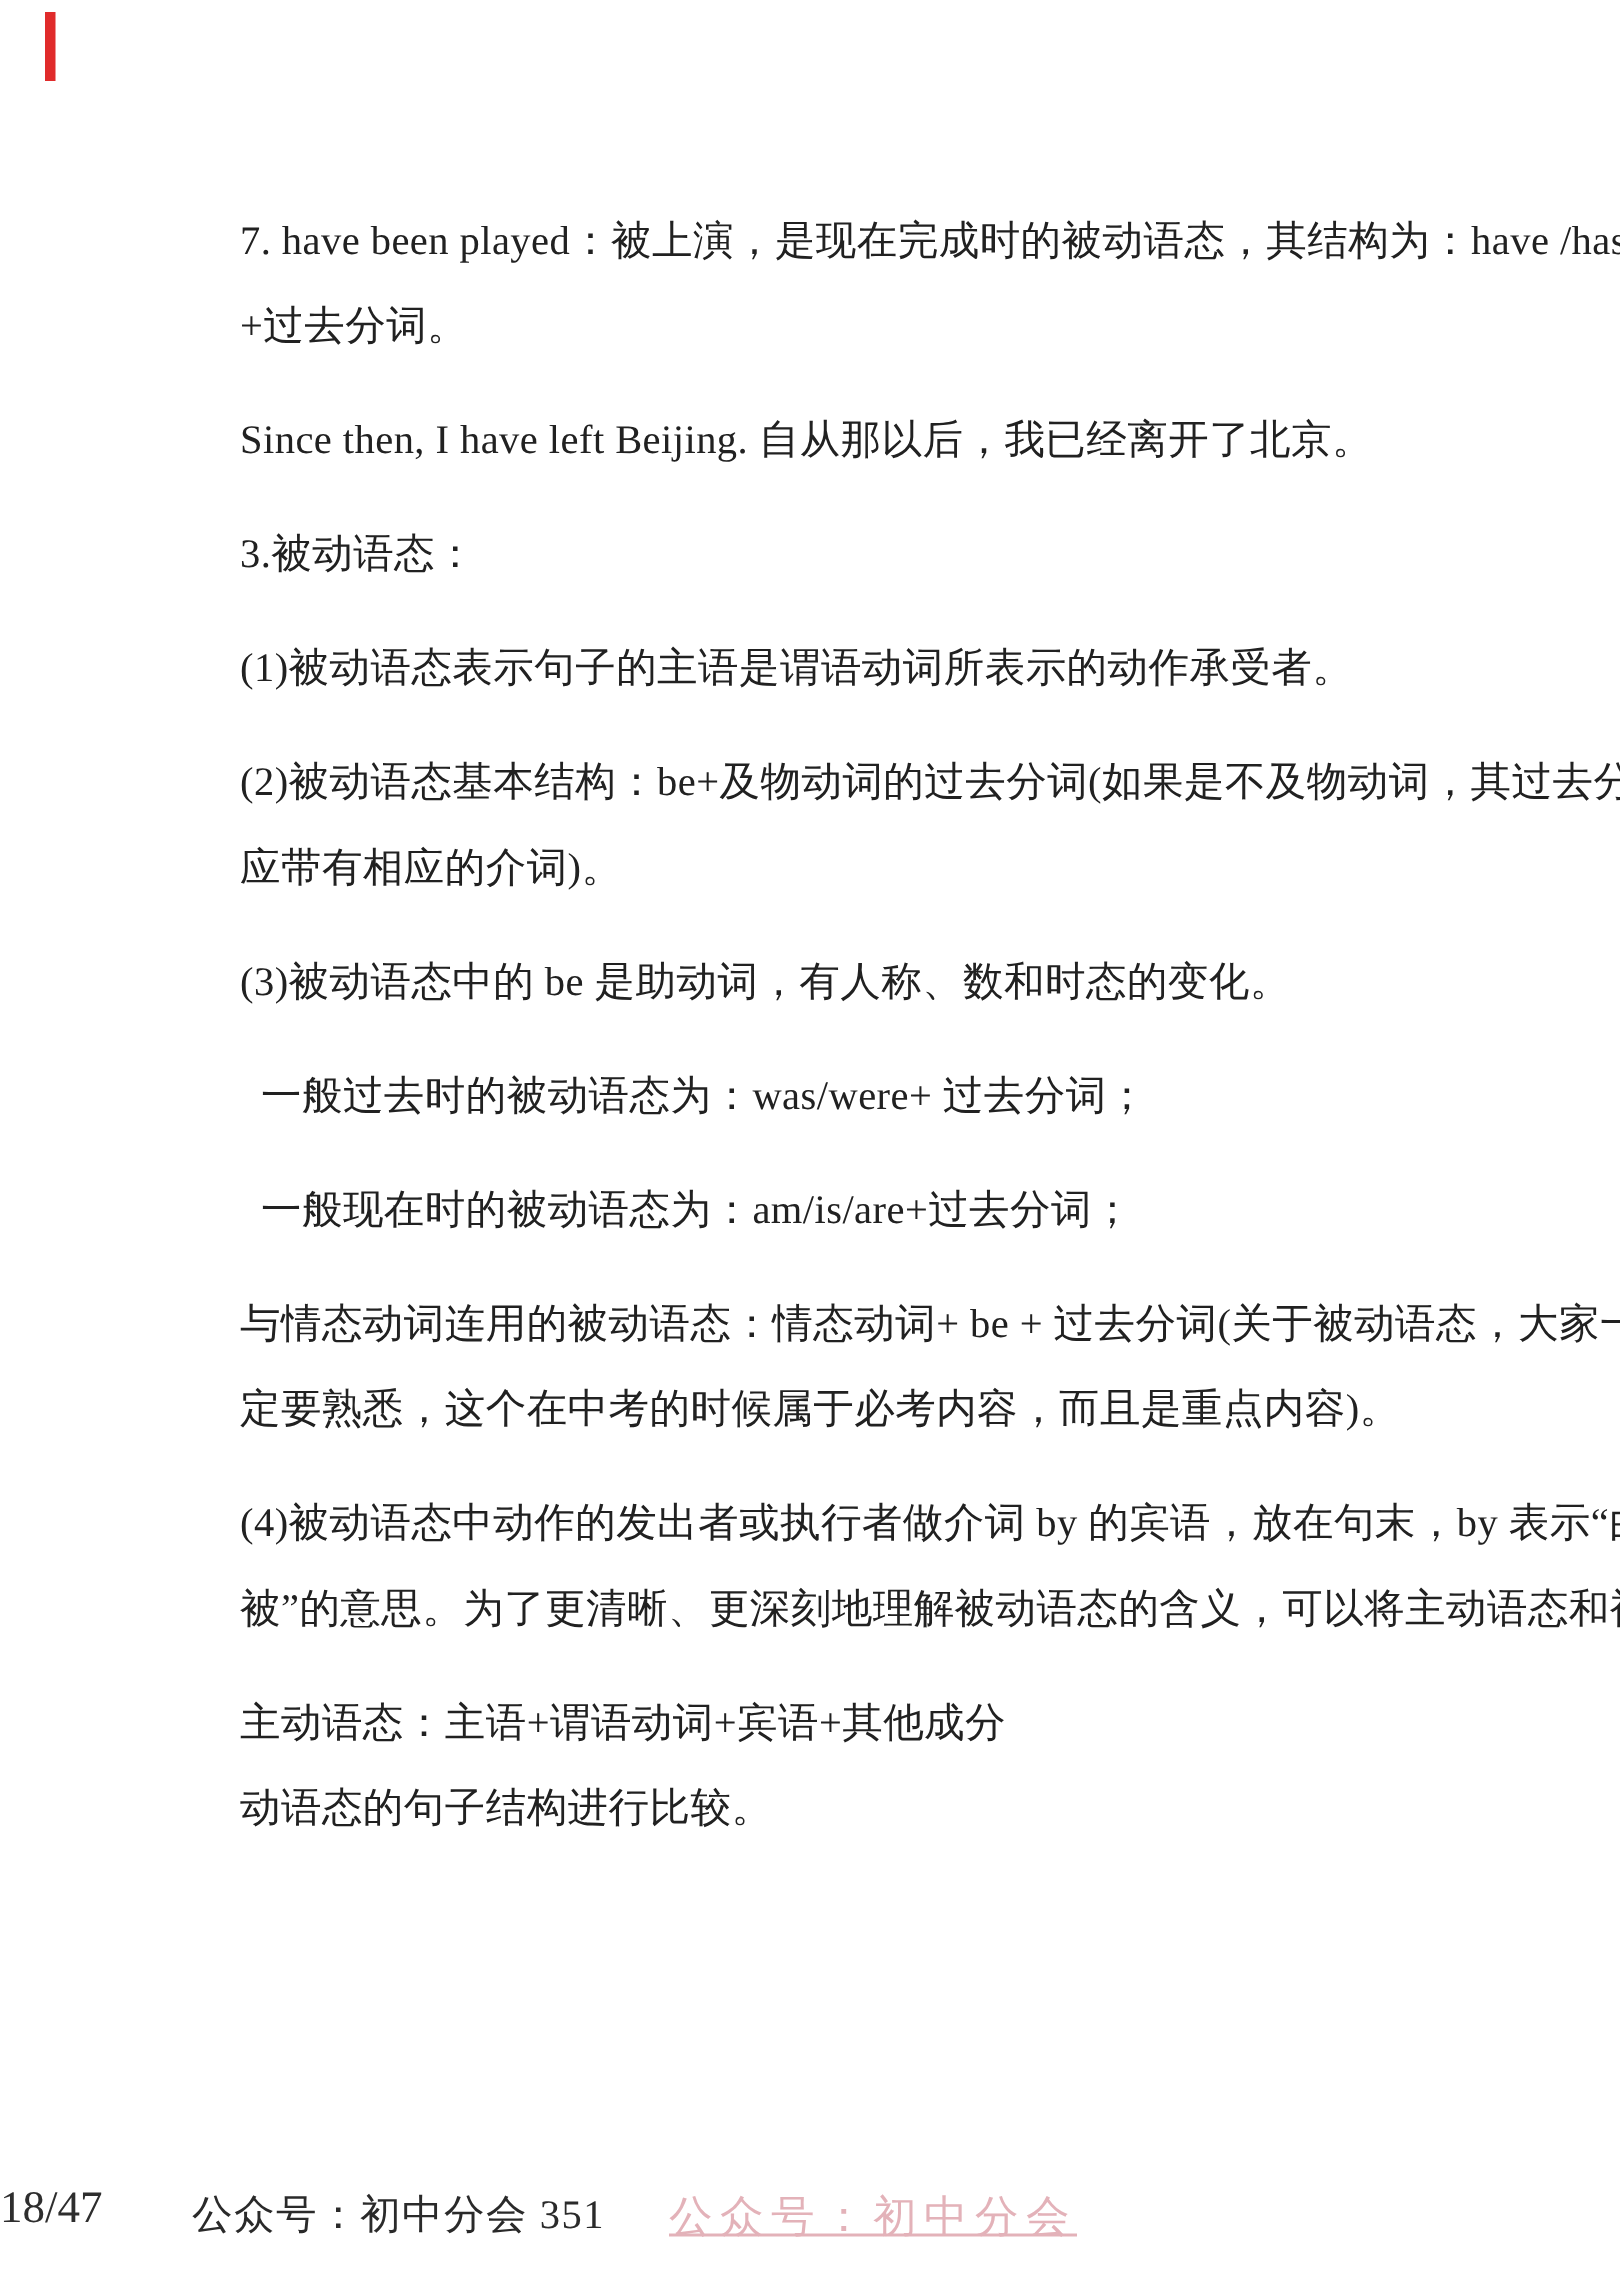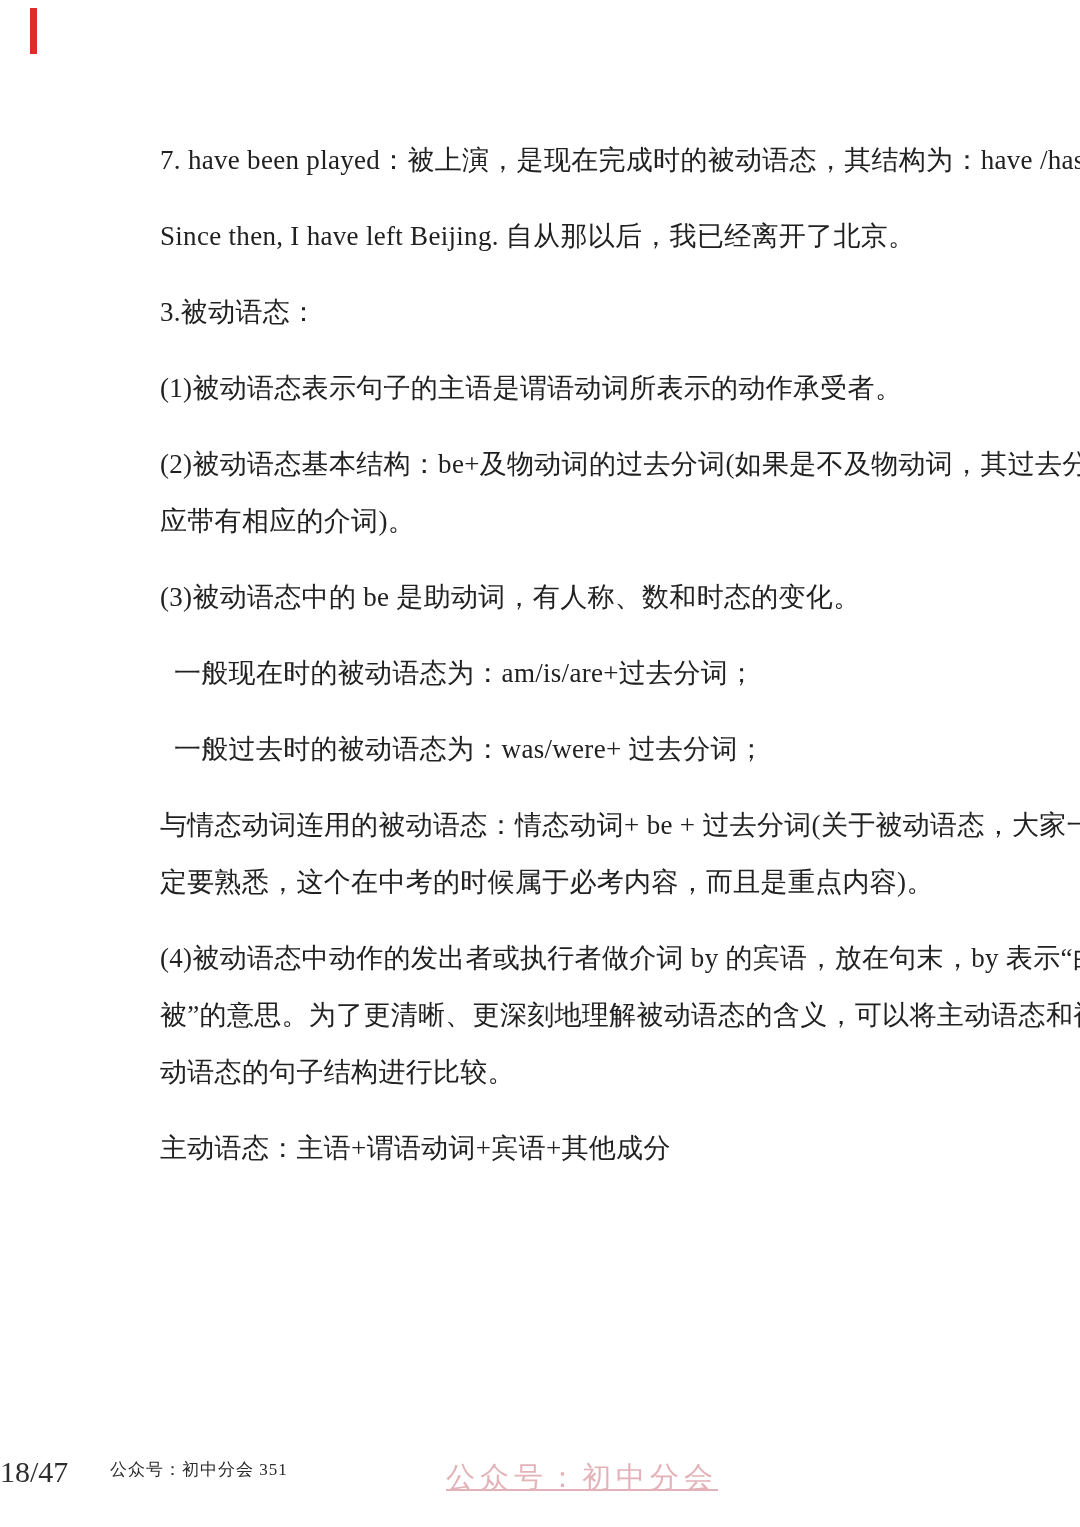--- a/index.html
+++ b/index.html
@@ -42,23 +42,23 @@
   }
   .footer {
     position: absolute;
     left: 0;
     right: 0;
     top: 1448px;
     height: 60px;
   }
   .footer-left {
     position: absolute;
-    left: 110px;
+    left: 128px;
     top: 10px;
-    font-size: 17px;
+    font-size: 27px;
     color: #2a2a2a;
     letter-spacing: 1px;
   }
   .watermark {
     position: absolute;
     left: 446px;
     top: 10px;
     font-size: 29px;
     color: var(--watermark, #dfa5ad);
     letter-spacing: 5px;
@@ -78,34 +78,35 @@
   }
 </style>
 </head>
 <body>
 
 <div class="page">
   <div class="red-mark"></div>
 
   <div class="content" id="doc-content">
       <div class="line">7. have been played：被上演，是现在完成时的被动语态，其结构为：have /has been</div>
+      <div class="line">+过去分词。</div>
       <div class="line ps">Since then, I have left Beijing. 自从那以后，我已经离开了北京。</div>
       <div class="line ps">3.被动语态：</div>
       <div class="line ps">(1)被动语态表示句子的主语是谓语动词所表示的动作承受者。</div>
       <div class="line ps">(2)被动语态基本结构：be+及物动词的过去分词(如果是不及物动词，其过去分词</div>
       <div class="line">应带有相应的介词)。</div>
       <div class="line ps">(3)被动语态中的 be 是助动词，有人称、数和时态的变化。</div>
+      <div class="line ps" style="margin-left: 14px;">一般过去时的被动语态为：was/were+ 过去分词；</div>
       <div class="line ps" style="margin-left: 14px;">一般现在时的被动语态为：am/is/are+过去分词；</div>
-      <div class="line ps" style="margin-left: 14px;">一般过去时的被动语态为：was/were+ 过去分词；</div>
       <div class="line ps">与情态动词连用的被动语态：情态动词+ be + 过去分词(关于被动语态，大家一</div>
       <div class="line">定要熟悉，这个在中考的时候属于必考内容，而且是重点内容)。</div>
       <div class="line ps">(4)被动语态中动作的发出者或执行者做介词 by 的宾语，放在句末，by 表示“由，</div>
       <div class="line">被”的意思。为了更清晰、更深刻地理解被动语态的含义，可以将主动语态和被</div>
+      <div class="line ps">主动语态：主语+谓语动词+宾语+其他成分</div>
       <div class="line">动语态的句子结构进行比较。</div>
-      <div class="line ps">主动语态：主语+谓语动词+宾语+其他成分</div>
     </div>
 
   <div class="footer">
     <span class="watermark">公众号：初中分会</span>
     <span class="page-num">18/47</span>
     <span class="footer-left">公众号：初中分会 351</span>
   </div>
 </div>
 
 </body></html>

